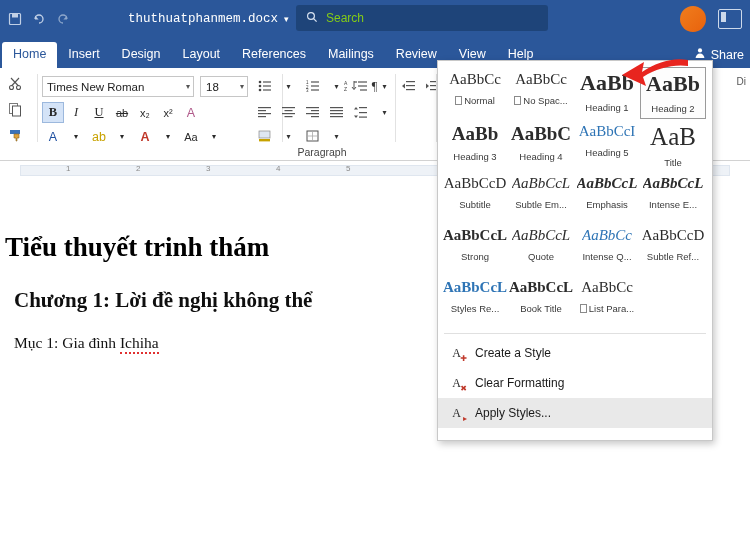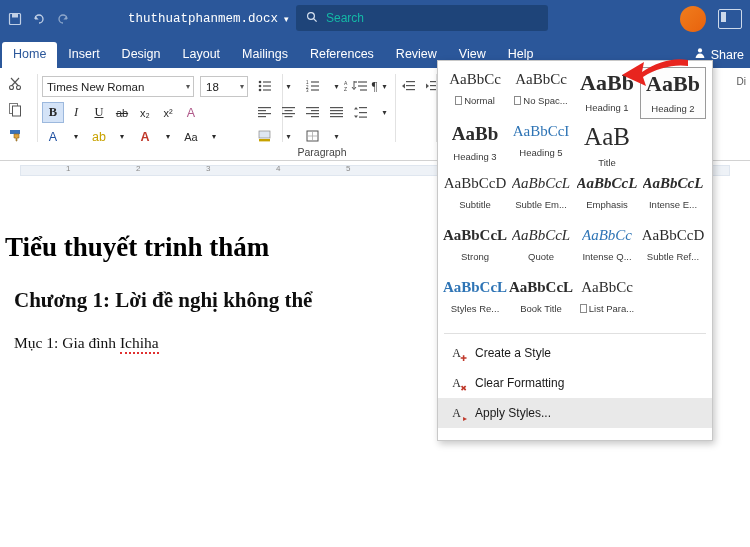--- a/index.html
+++ b/index.html
@@ -25,21 +25,21 @@
   .doc-title {
     color:#ffffff; font-size:12.5px; white-space:nowrap;font-family:Liberation Mono, monospace;
   }
   .doc-caret { color:#ffffff; font-size:9px; margin-left:6px; }
   .searchbox {
     position:absolute; left:296px; top:5px;
     width:252px; height:26px;
     background:#1e4479;
     border-radius:3px;
     display:flex; align-items:center;
-    color:#14b8a6; font-size:12px;
+    color:#84cc16; font-size:12px;
     padding-left:10px;
     box-sizing:border-box;
   }
   .searchbox .mag { margin-right:8px; font-size:12px; }
   .tb-right { position:absolute; right:8px; top:0; height:38px; display:flex; align-items:center; gap:12px;}
   .avatar-dot {
     width:26px; height:26px; border-radius:50%;
     background:linear-gradient(135deg,#f07d1d,#e8620d);
   }
   .tb-sq { width:22px; height:18px; border:1.6px solid #cdd9ea; border-radius:2px; position:relative;}
@@ -256,22 +256,22 @@
     <div class="avatar-dot"></div>
     <div class="tb-sq"></div>
   </div>
 </div>
 
 <div class="tabsbar">
   <div class="tab active">Home</div>
   <div class="tab">Insert</div>
   <div class="tab">Design</div>
   <div class="tab">Layout</div>
+  <div class="tab">References</div>
   <div class="tab">Mailings</div>
-  <div class="tab">References</div>
   <div class="tab">Review</div>
   <div class="tab">View</div>
   <div class="tab">Help</div>
   <div class="share">
     <span class="share-ic">
       <svg width="12" height="12" viewBox="0 0 12 12">
           <circle cx="6" cy="3.4" r="2.1" fill="#ffffff"></circle>
           <path d="M1.6 11 a4.4 4.4 0 0 1 8.8 0z" fill="#ffffff"></path>
         </svg>
     </span>
@@ -516,20 +516,24 @@
         <div class="g-name">Heading 2</div>
       </div>
     </div>
 
     <div class="g-row">
       <div class="g-cell">
         <div class="g-prev big bold">AaBb</div>
         <div class="g-name">Heading 3</div>
       </div>
       <div class="g-cell">
+        <div class="g-prev big bold">AaBbC</div>
+        <div class="g-name">Heading 4</div>
+      </div>
+      <div class="g-cell">
         <div class="g-prev blue">AaBbCcI</div>
         <div class="g-name">Heading 5</div>
       </div>
       <div class="g-cell">
         <div class="g-prev huge">AaB</div>
         <div class="g-name">Title</div>
       </div>
     </div>
 
     <div class="g-row">

